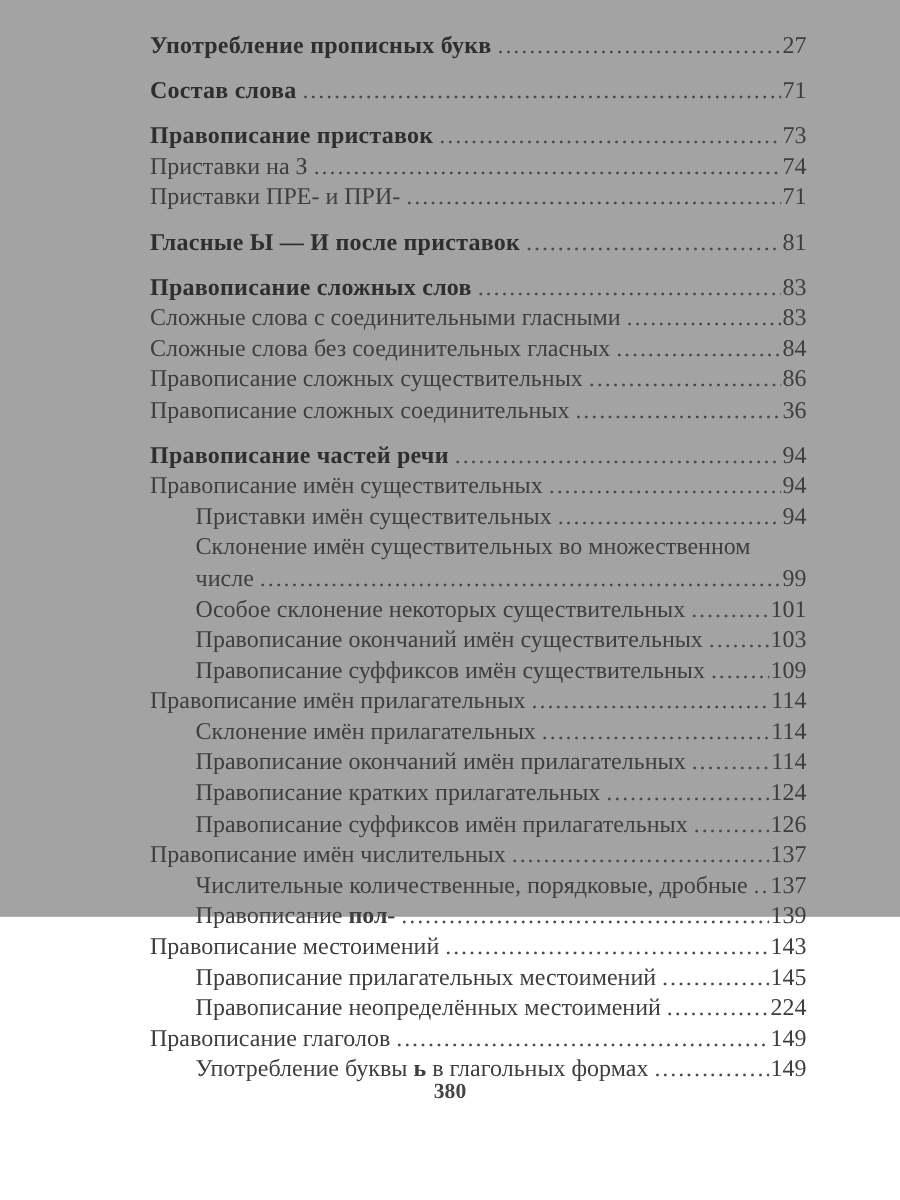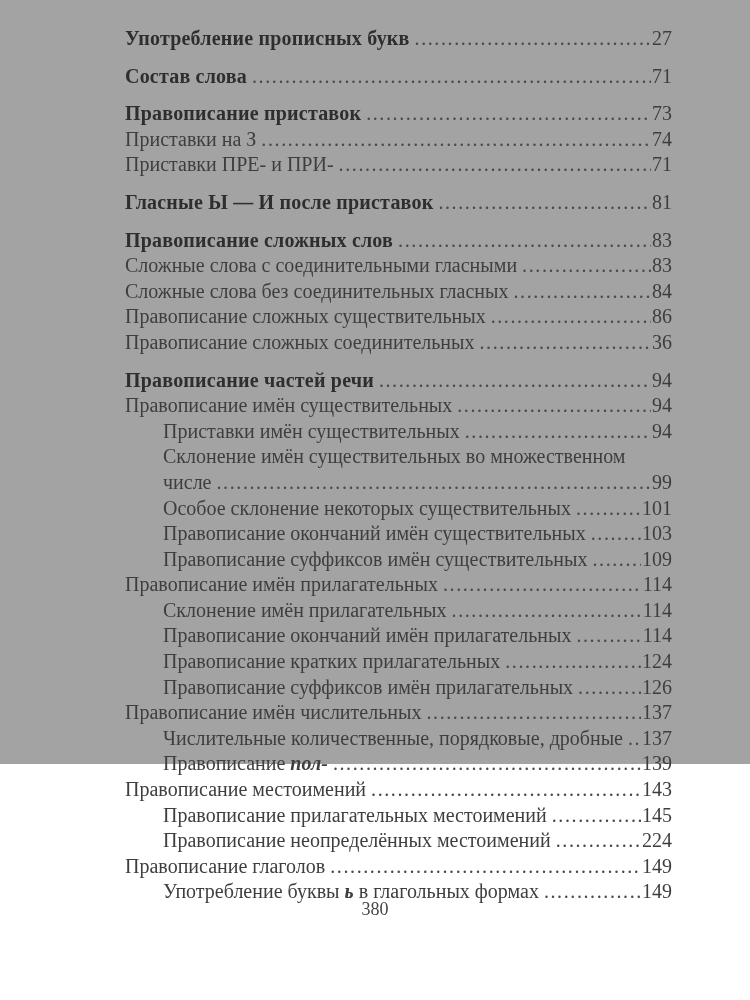--- a/index.html
+++ b/index.html
@@ -32,21 +32,21 @@
     align-items: baseline;
     font-size: 20px;
     line-height: 25.6px;
     white-space: nowrap;
     color: #3e3e3e;
   }
   .row.gap { margin-top: 12px; align-items: center; }
   .row.indent { padding-left: 38px; }
   .row.bold .label { font-weight: bold; color: #2e2e2e; letter-spacing: 0.2px; }
   .label { flex: 0 0 auto; }
-  .label .em { font-weight: bold; font-style: italic; }
+  .label .em { font-weight: bold; }
   .dots {
     flex: 1 1 auto;
     overflow: hidden;
     margin-left: 5px;
     margin-right: 1px;
     letter-spacing: 1.6px;
     color: #4a4a4a;
     height: 25.6px;
   }
   .dots::after {
@@ -59,20 +59,21 @@
     color: #3e3e3e;
   }
   .footer {
     position: absolute;
     left: 0;
     top: 899px;
     width: 750px;
     text-align: center;
     font-size: 18px;
     color: #454545;
+    font-weight: bold;
   }
 </style>
 </head>
 <body>
 
 <div class="page">
 
   <div class="toc">
       <div class="row bold">
       <span class="label"><span>Употребление прописных букв</span><span class="em"></span><span></span></span>

